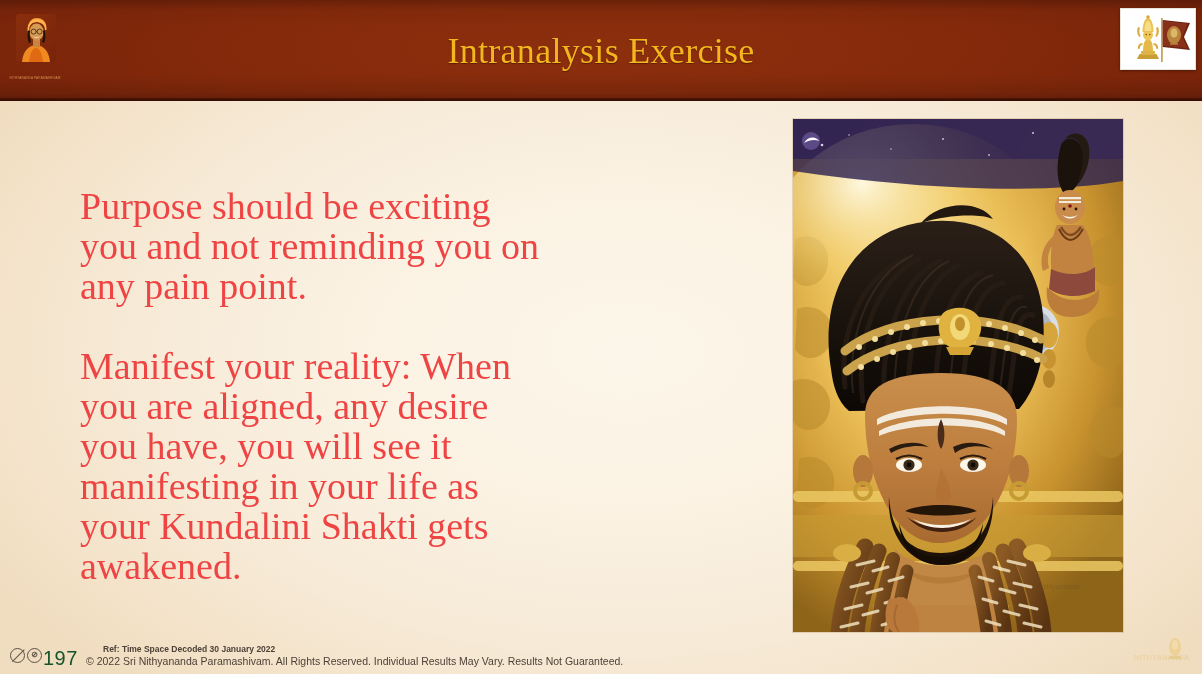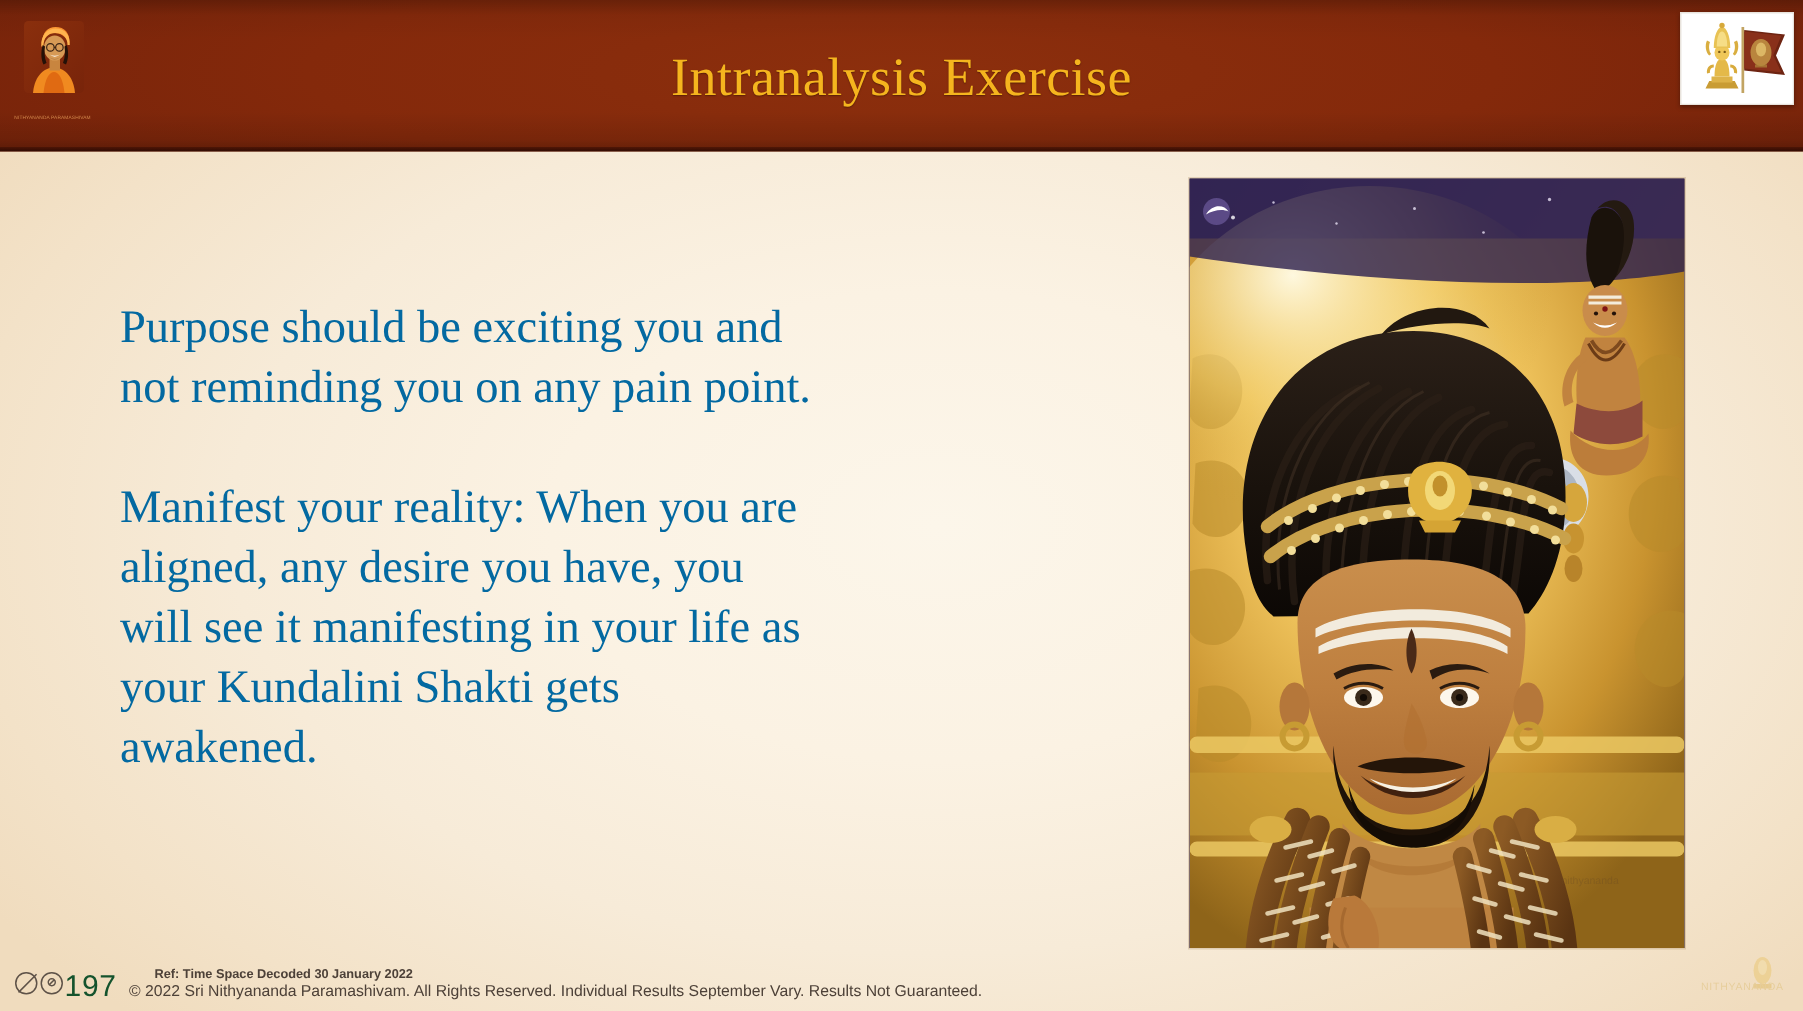--- a/index.html
+++ b/index.html
@@ -54,24 +54,24 @@
   
   .logo-right {
     position:absolute; right:6px; top:8px; width:76px; height:62px;
     background:#FFFFFF; border:1px solid #E8E3DC;
     box-shadow:0 1px 3px rgba(0,0,0,.35);
     overflow:hidden;
   }
 
   
   .body-text {
-    position:absolute; left:80px; top:198px; width:470px;
-    color:#0369a1;
+    position:absolute; left:80px; top:186px; width:470px;
+    color:#ef4444;
     font-family:"Liberation Serif", serif;
-    font-size:31px; line-height:40px;
+    font-size:38px; line-height:40px;
   }
   .body-text p { margin:0; }
   .body-text p + p { margin-top:40px; }
 
   
   .photo-frame {
     position:absolute; left:793px; top:119px; width:330px; height:513px;
     overflow:hidden;
     box-shadow:0 0 0 1px rgba(150,110,60,.22);
     background:#20143a;
@@ -480,21 +480,21 @@
     </span>
     <span class="cc-badge">
       ⊘
     </span>
   </div>
 
   <div class="page-number">197</div>
 
   <div class="footer-text">
     <div class="footer-ref">Ref: Time Space Decoded 30 January 2022</div>
-    <div class="footer-copy">© 2022 Sri Nithyananda Paramashivam. All Rights Reserved. Individual Results September Vary. Results Not Guaranteed.</div>
+    <div class="footer-copy">© 2022 Sri Nithyananda Paramashivam. All Rights Reserved. Individual Results May Vary. Results Not Guaranteed.</div>
   </div>
 
   <div class="watermark">
     <svg viewBox="0 0 64 34" width="64" height="34">
       <ellipse cx="45" cy="13" rx="6" ry="9" fill="#E8C15E"></ellipse>
       <ellipse cx="45" cy="11" rx="3" ry="5" fill="#F3DB95"></ellipse>
       <path d="M39 22 h12 v3 h-12 z" fill="#DDB34E"></path>
       <text x="4" y="26" font-family="Liberation Sans, sans-serif" font-size="7" fill="#D9B96A" letter-spacing=".5">NITHYANANDA</text>
     </svg>
   </div>

